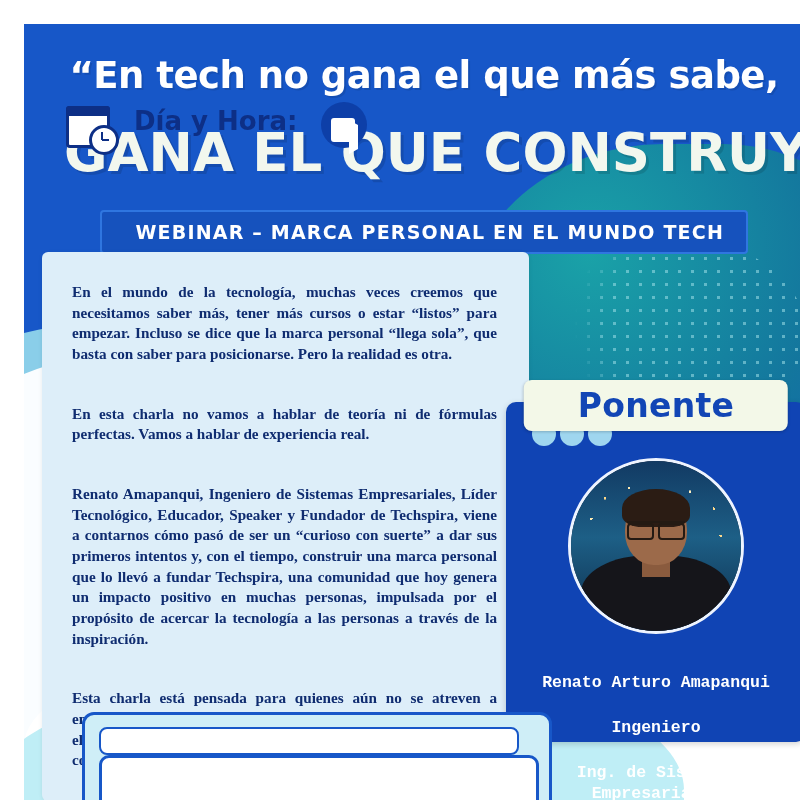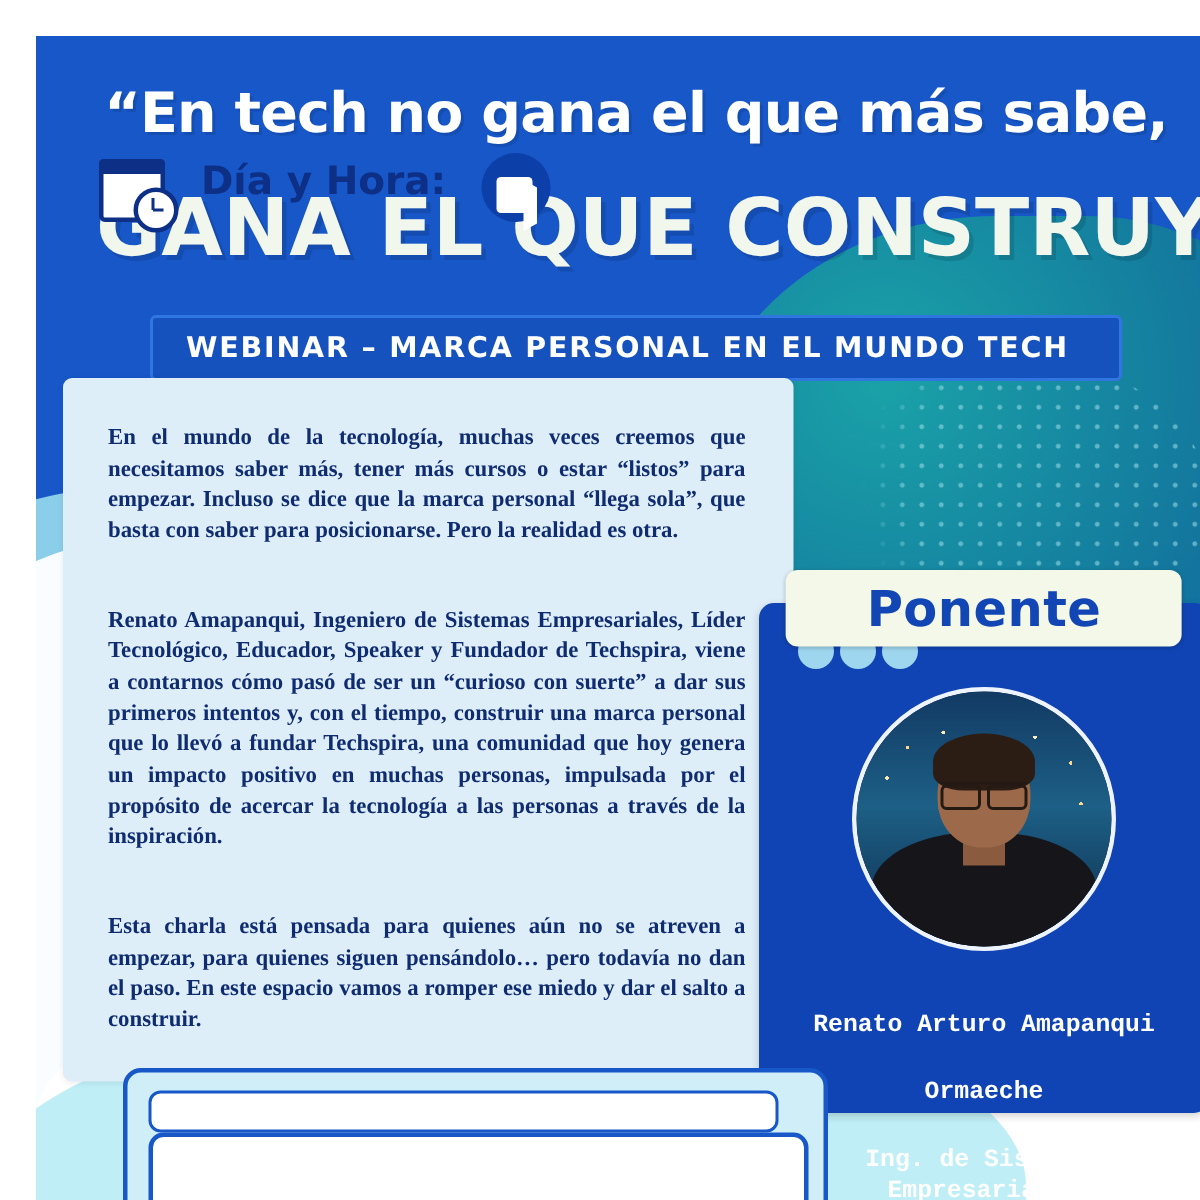--- a/index.html
+++ b/index.html
@@ -96,21 +96,21 @@
   }
   .subtitle-bar {
     position: relative;
     z-index: 4;
     margin: 18px auto 0 auto;
     width: 648px;
     background: #1652bd;
     border: 2px solid #2f76e0;
     border-radius: 4px;
     padding: 9px 10px;
-    text-align: left;
+    text-align: right;
   }
   .subtitle-bar .txt {
     font-family: "DejaVu Sans", sans-serif;
     font-weight: bold;
     font-size: 19px;
     letter-spacing: 1.2px;
     color: #ffffff;
     white-space: nowrap;
   }
 
@@ -357,20 +357,21 @@
     <div class="headline-l1">“En tech no gana el que más sabe,</div>
     <div class="headline-l2">GANA EL QUE CONSTRUYE”</div>
   </div>
 
   <div class="subtitle-bar">
     <span class="txt">WEBINAR – MARCA PERSONAL EN EL MUNDO TECH</span>
   </div>
 
   <div class="body-card">
     <p>En el mundo de la tecnología, muchas veces creemos que necesitamos saber más, tener más cursos o estar “listos” para empezar. Incluso se dice que la marca personal “llega sola”, que basta con saber para posicionarse. Pero la realidad es otra.</p>
+    <p>En esta charla no vamos a hablar de teoría ni de fórmulas perfectas. Vamos a hablar de experiencia real.</p>
     <p>Renato Amapanqui, Ingeniero de Sistemas Empresariales, Líder Tecnológico, Educador, Speaker y Fundador de Techspira, viene a contarnos cómo pasó de ser un “curioso con suerte” a dar sus primeros intentos y, con el tiempo, construir una marca personal que lo llevó a fundar Techspira, una comunidad que hoy genera un impacto positivo en muchas personas, impulsada por el propósito de acercar la tecnología a las personas a través de la inspiración.</p>
     <p>Esta charla está pensada para quienes aún no se atreven a empezar, para quienes siguen pensándolo… pero todavía no dan el paso. En este espacio vamos a romper ese miedo y dar el salto a construir.</p>
   </div>
 
   <div class="speaker-card">
     <div class="mac-dots">
         <i></i>
         <i></i>
         <i></i>
       </div>
@@ -380,21 +381,21 @@
     <div class="avatar">
       <div class="night"></div>
       <div class="body"></div>
       <div class="neck"></div>
       <div class="head"></div>
       <div class="hair"></div>
       <div class="glasses"></div>
     </div>
     <div class="speaker-name">
       <div>Renato Arturo Amapanqui</div>
-      <div>Ormaeche</div>
+      <div>Ingeniero</div>
       <div>Ing. de Sistemas Empresariales</div>
     </div>
   </div>
 
   <div class="browser-card">
     <div class="browser-bar"></div>
     <div class="browser-inner"></div>
   </div>
 
   <div class="dia-hora-row">

